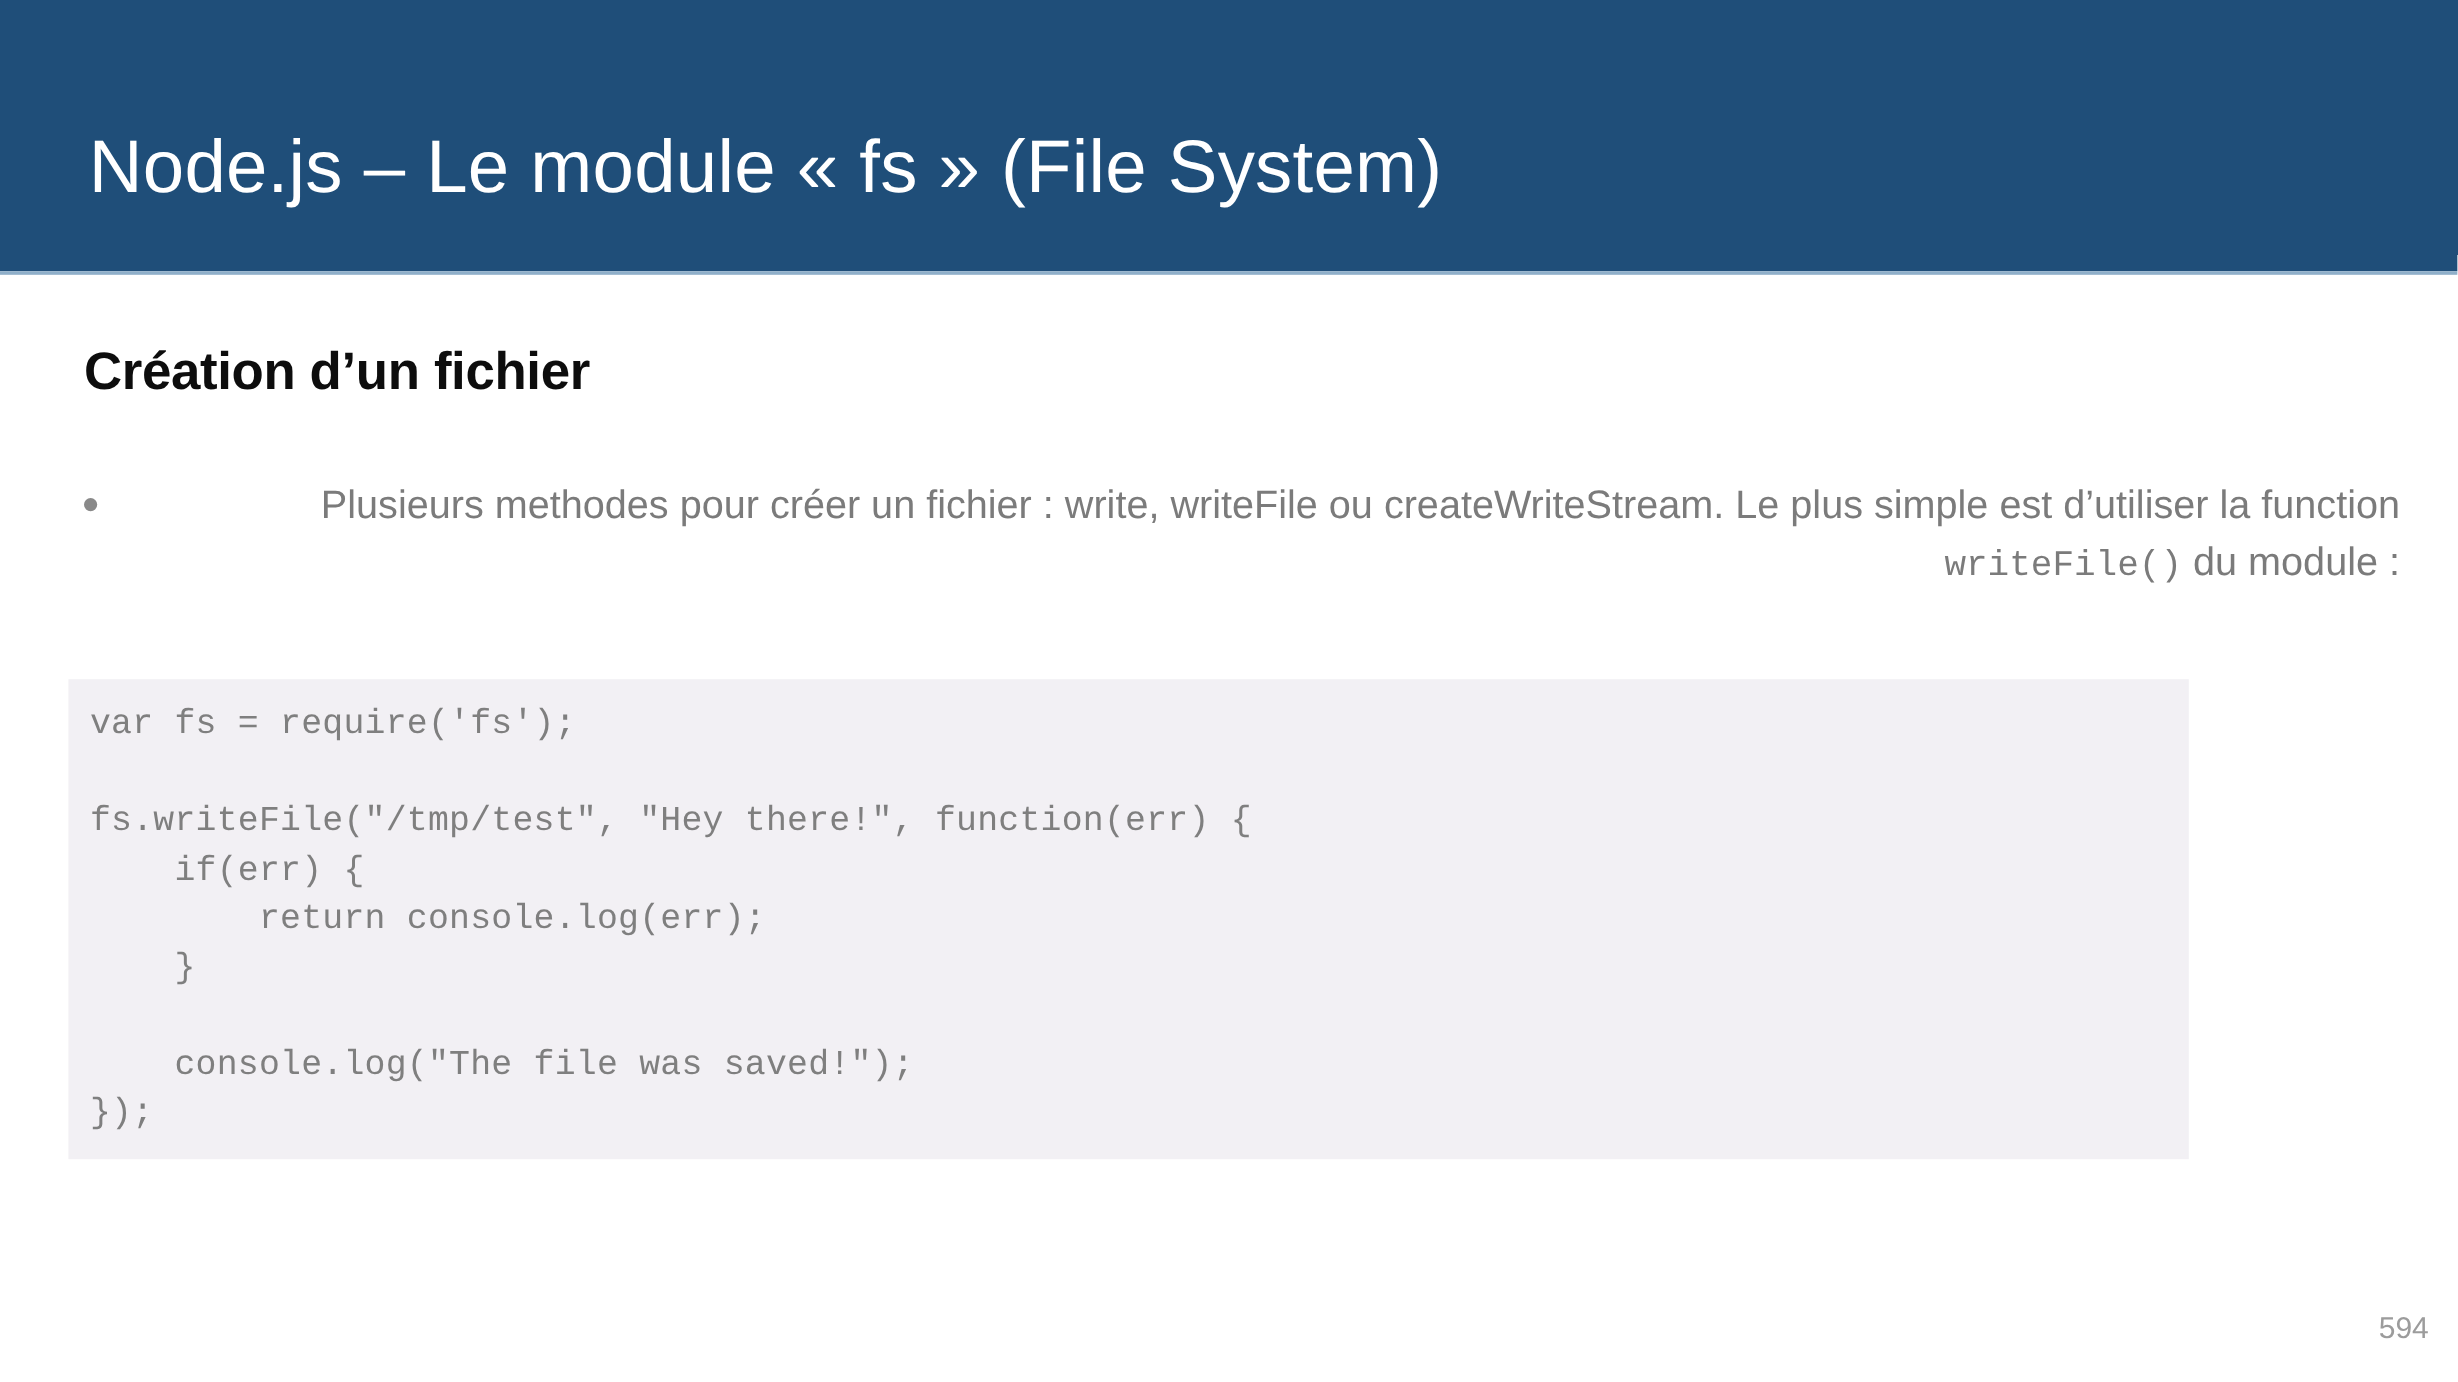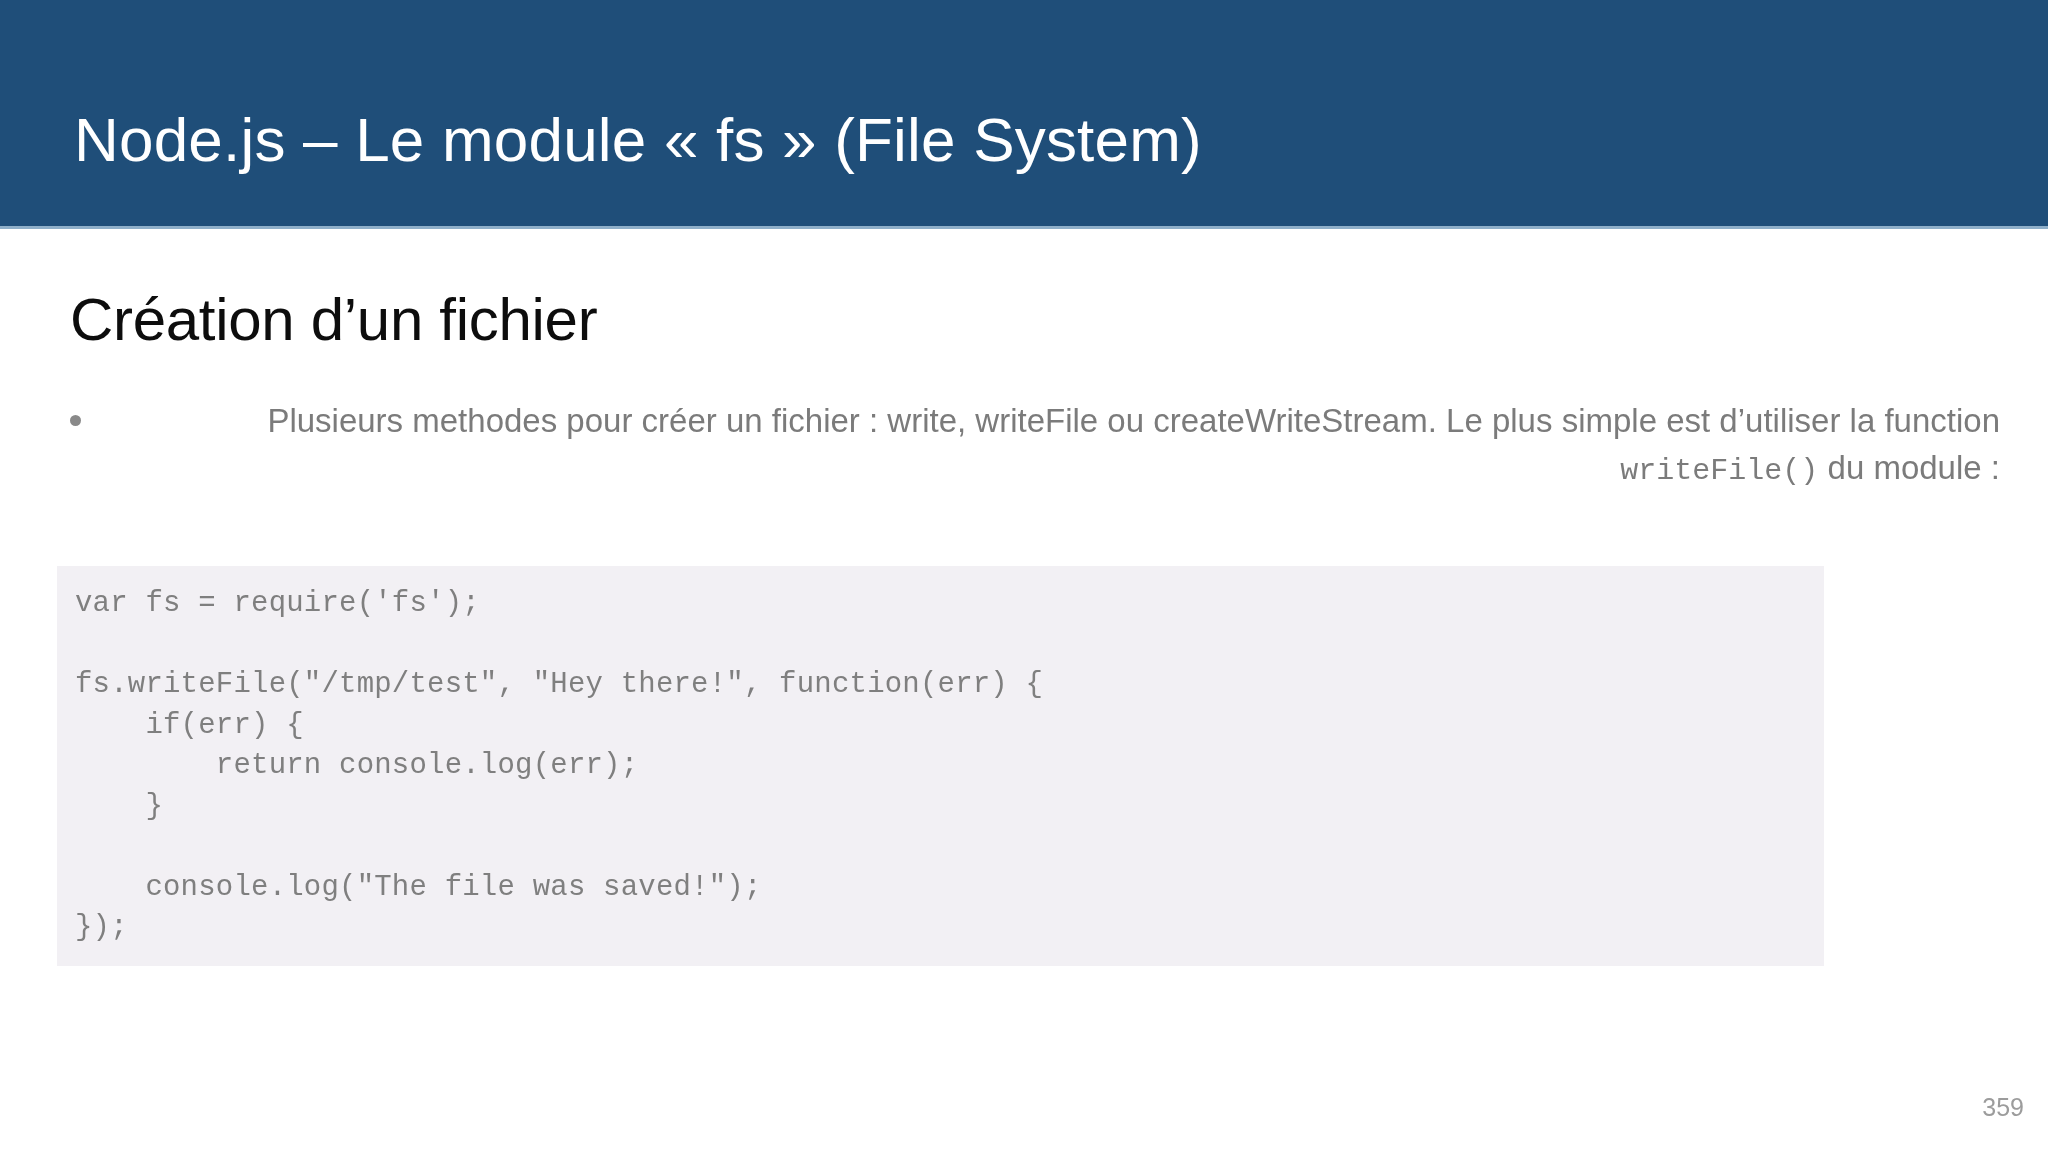--- a/index.html
+++ b/index.html
@@ -52,22 +52,22 @@
     color: #FFFFFF;
     letter-spacing: 0.2px;
     white-space: nowrap;
   }
 
   
   .section-heading {
     position: absolute;
     left: 70px;
     top: 285px;
-    font-size: 60px;
-    font-weight: normal;
+    font-size: 44px;
+    font-weight: bold;
     color: #0D0D0D;
     letter-spacing: -0.3px;
     white-space: nowrap;
     text-align: center;
   }
 
   
   .bullet-row {
     position: absolute;
     left: 70px;
@@ -172,15 +172,15 @@
 
 fs.writeFile("/tmp/test", "Hey there!", function(err) {
     if(err) {
         return console.log(err);
     }
 
     console.log("The file was saved!");
 });</pre>
   </div>
 
-  <div class="footer-page">359</div>
+  <div class="footer-page">594</div>
 
 </div>
 
 </body></html>

